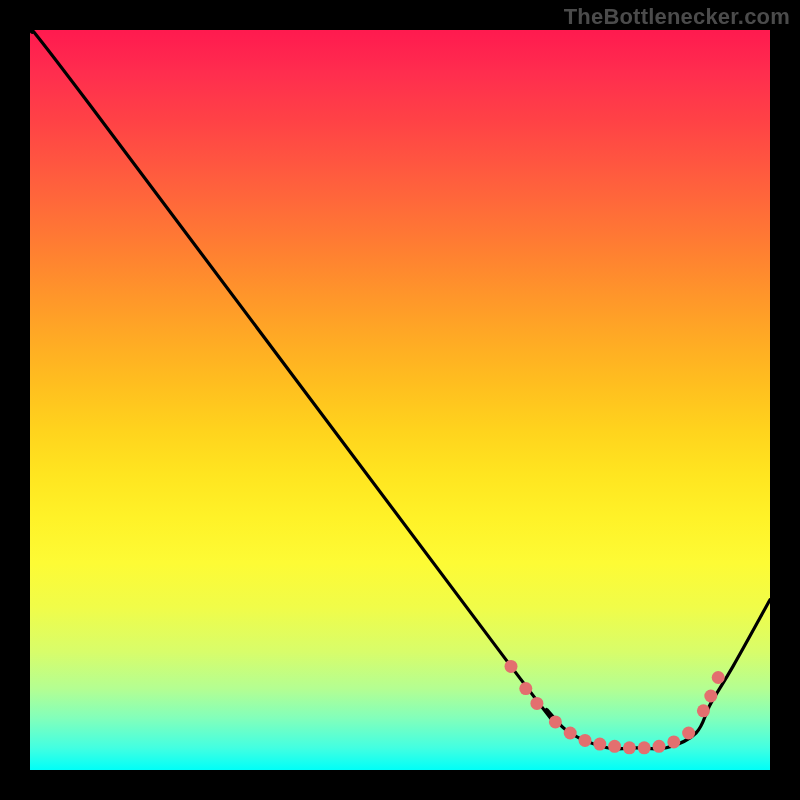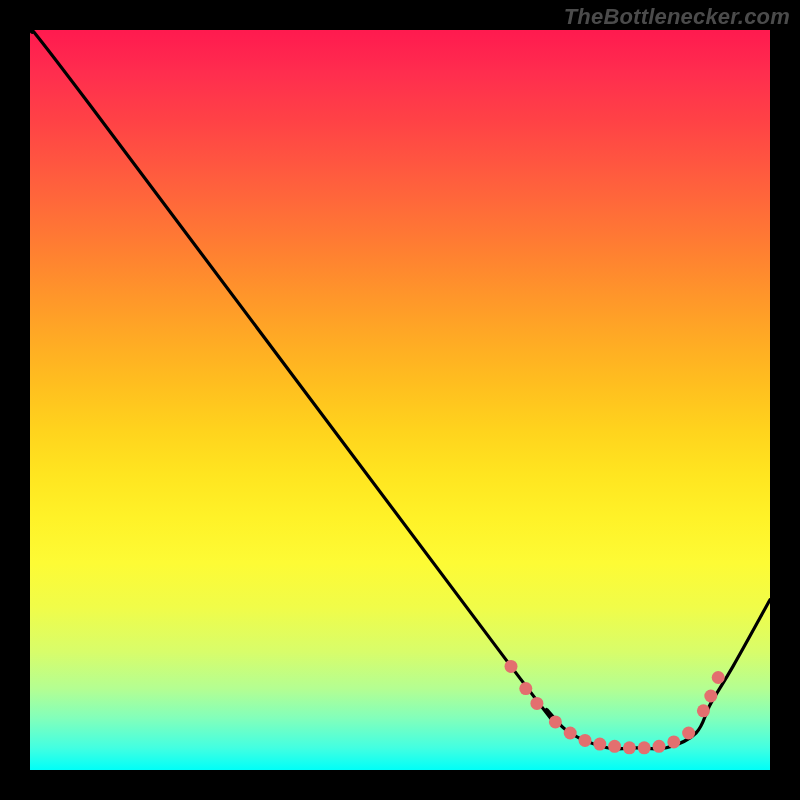--- a/index.html
+++ b/index.html
@@ -55,21 +55,20 @@
   .watermark {
     position: absolute;
     top: 4px;
     right: 10px;
     color: #4b4b4b;
     font-size: 22px;
     font-weight: 600;
     letter-spacing: 0.2px;
     z-index: 20;
     user-select: none;
-    font-style: italic;
   }
   svg.curve {
     position: absolute;
     left: 0; top: 0;
     width: 100%; height: 100%;
     z-index: 10;
   }
   .curve path {
     fill: none;
     stroke: #000;

